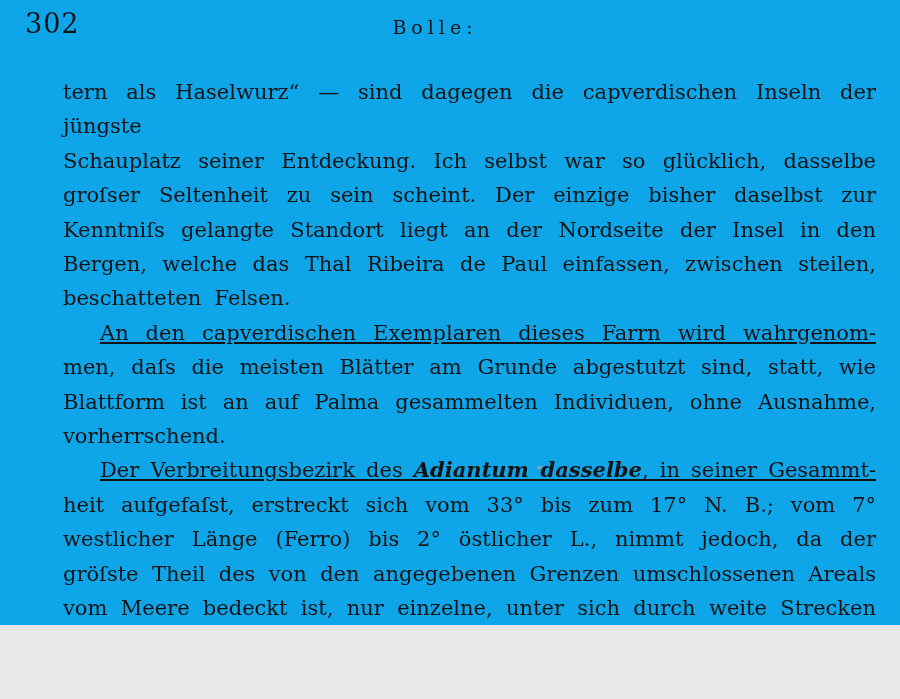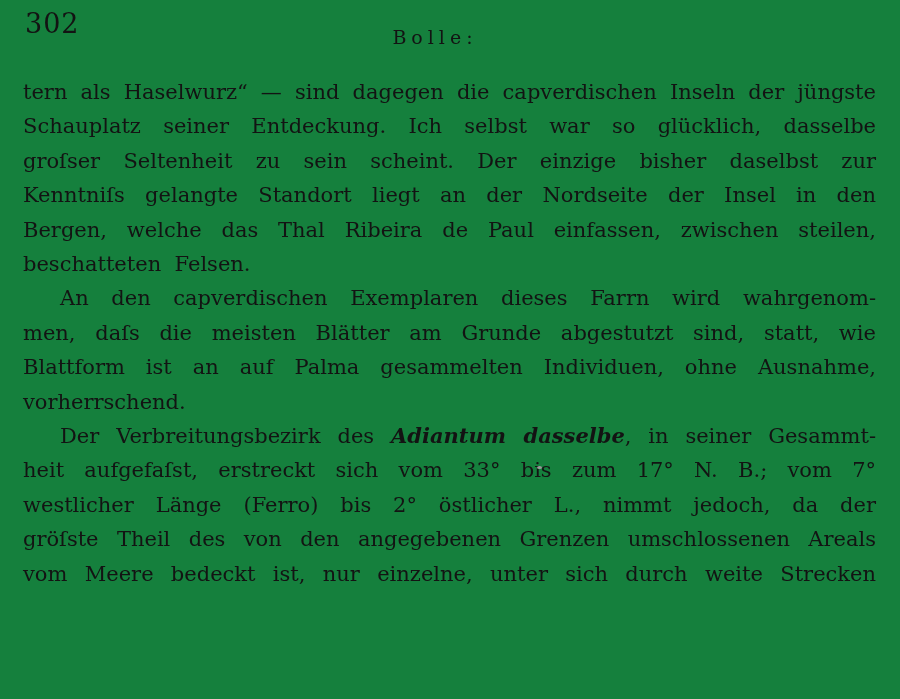--- a/index.html
+++ b/index.html
@@ -3,22 +3,22 @@
 <meta charset="utf-8">
 <style>
   html, body {
     margin: 0;
     padding: 0;
     background: #e8e8e8;
   }
   .page {
     position: relative;
     width: 900px;
-    height: 699px;
-    background: #15803d;
+    height: 625px;
+    background: #0ea5e9;
     color: #131313;
     font-family: "DejaVu Serif", "Liberation Serif", serif;
     overflow: hidden;
   }
   .header {
     position: absolute;
     top: 5px;
     left: 0;
     width: 100%;
     height: 40px;
@@ -27,47 +27,49 @@
     position: absolute;
     left: 25px;
     top: 3px;
     font-size: 27px;
     letter-spacing: 1px;
   }
   .running-title {
     position: absolute;
     left: 0;
     right: 30px;
-    top: 21px;
+    top: 11px;
     text-align: center;
     font-size: 19px;
     letter-spacing: 5px;
   }
   .body-text {
     position: absolute;
     left: 23px;
     top: 75px;
     width: 853px;
   }
   .line {
     font-size: 21px;
     line-height: 34.4px;
     text-align: justify;
     text-align-last: justify;
     word-spacing: 0.14em;
     white-space: nowrap; 
+    margin-left: 40px;
   }
   .line, .line span { white-space: normal; }
   .line.end {
     text-align: center;
     text-align-last: left;
     word-spacing: 0.32em;
   }
   .line.indent {
     text-indent: 37px;
+    text-decoration: underline;
   }
   .taxon {
     font-style: italic;
     font-weight: 600;
   }
   .ink-speck {
     position: absolute;
     left: 537px;
     top: 466px;
     width: 5px;

